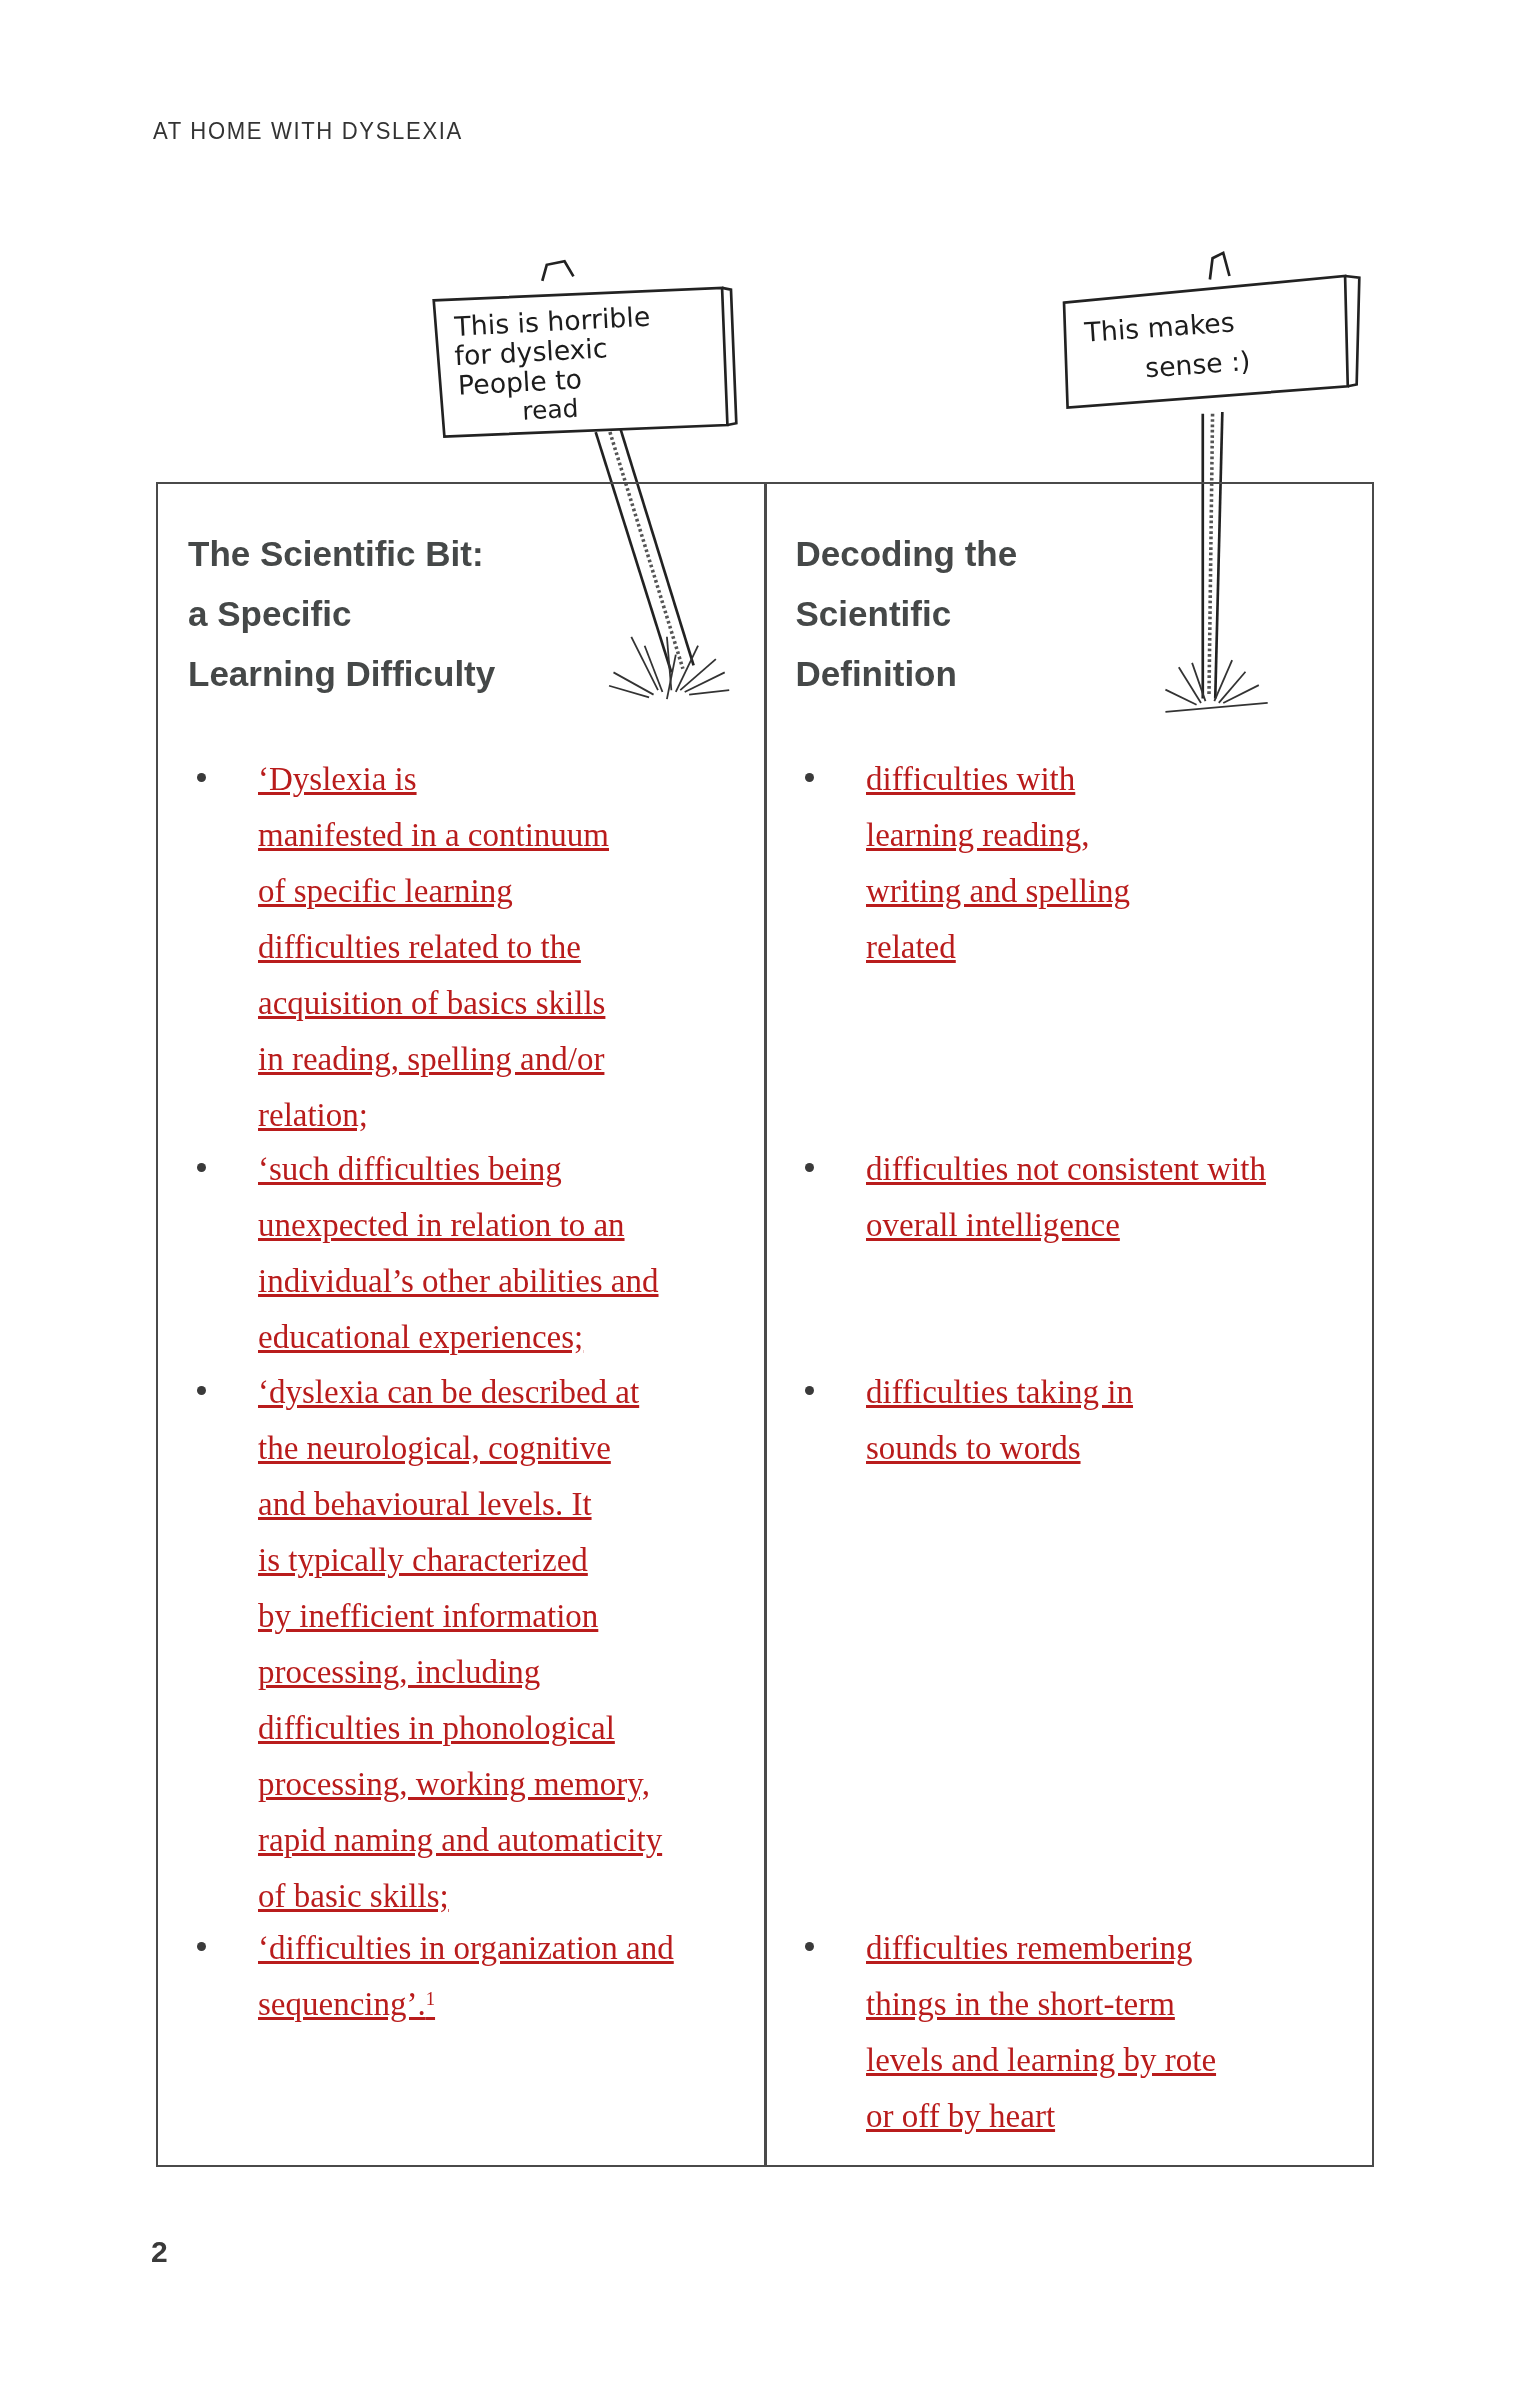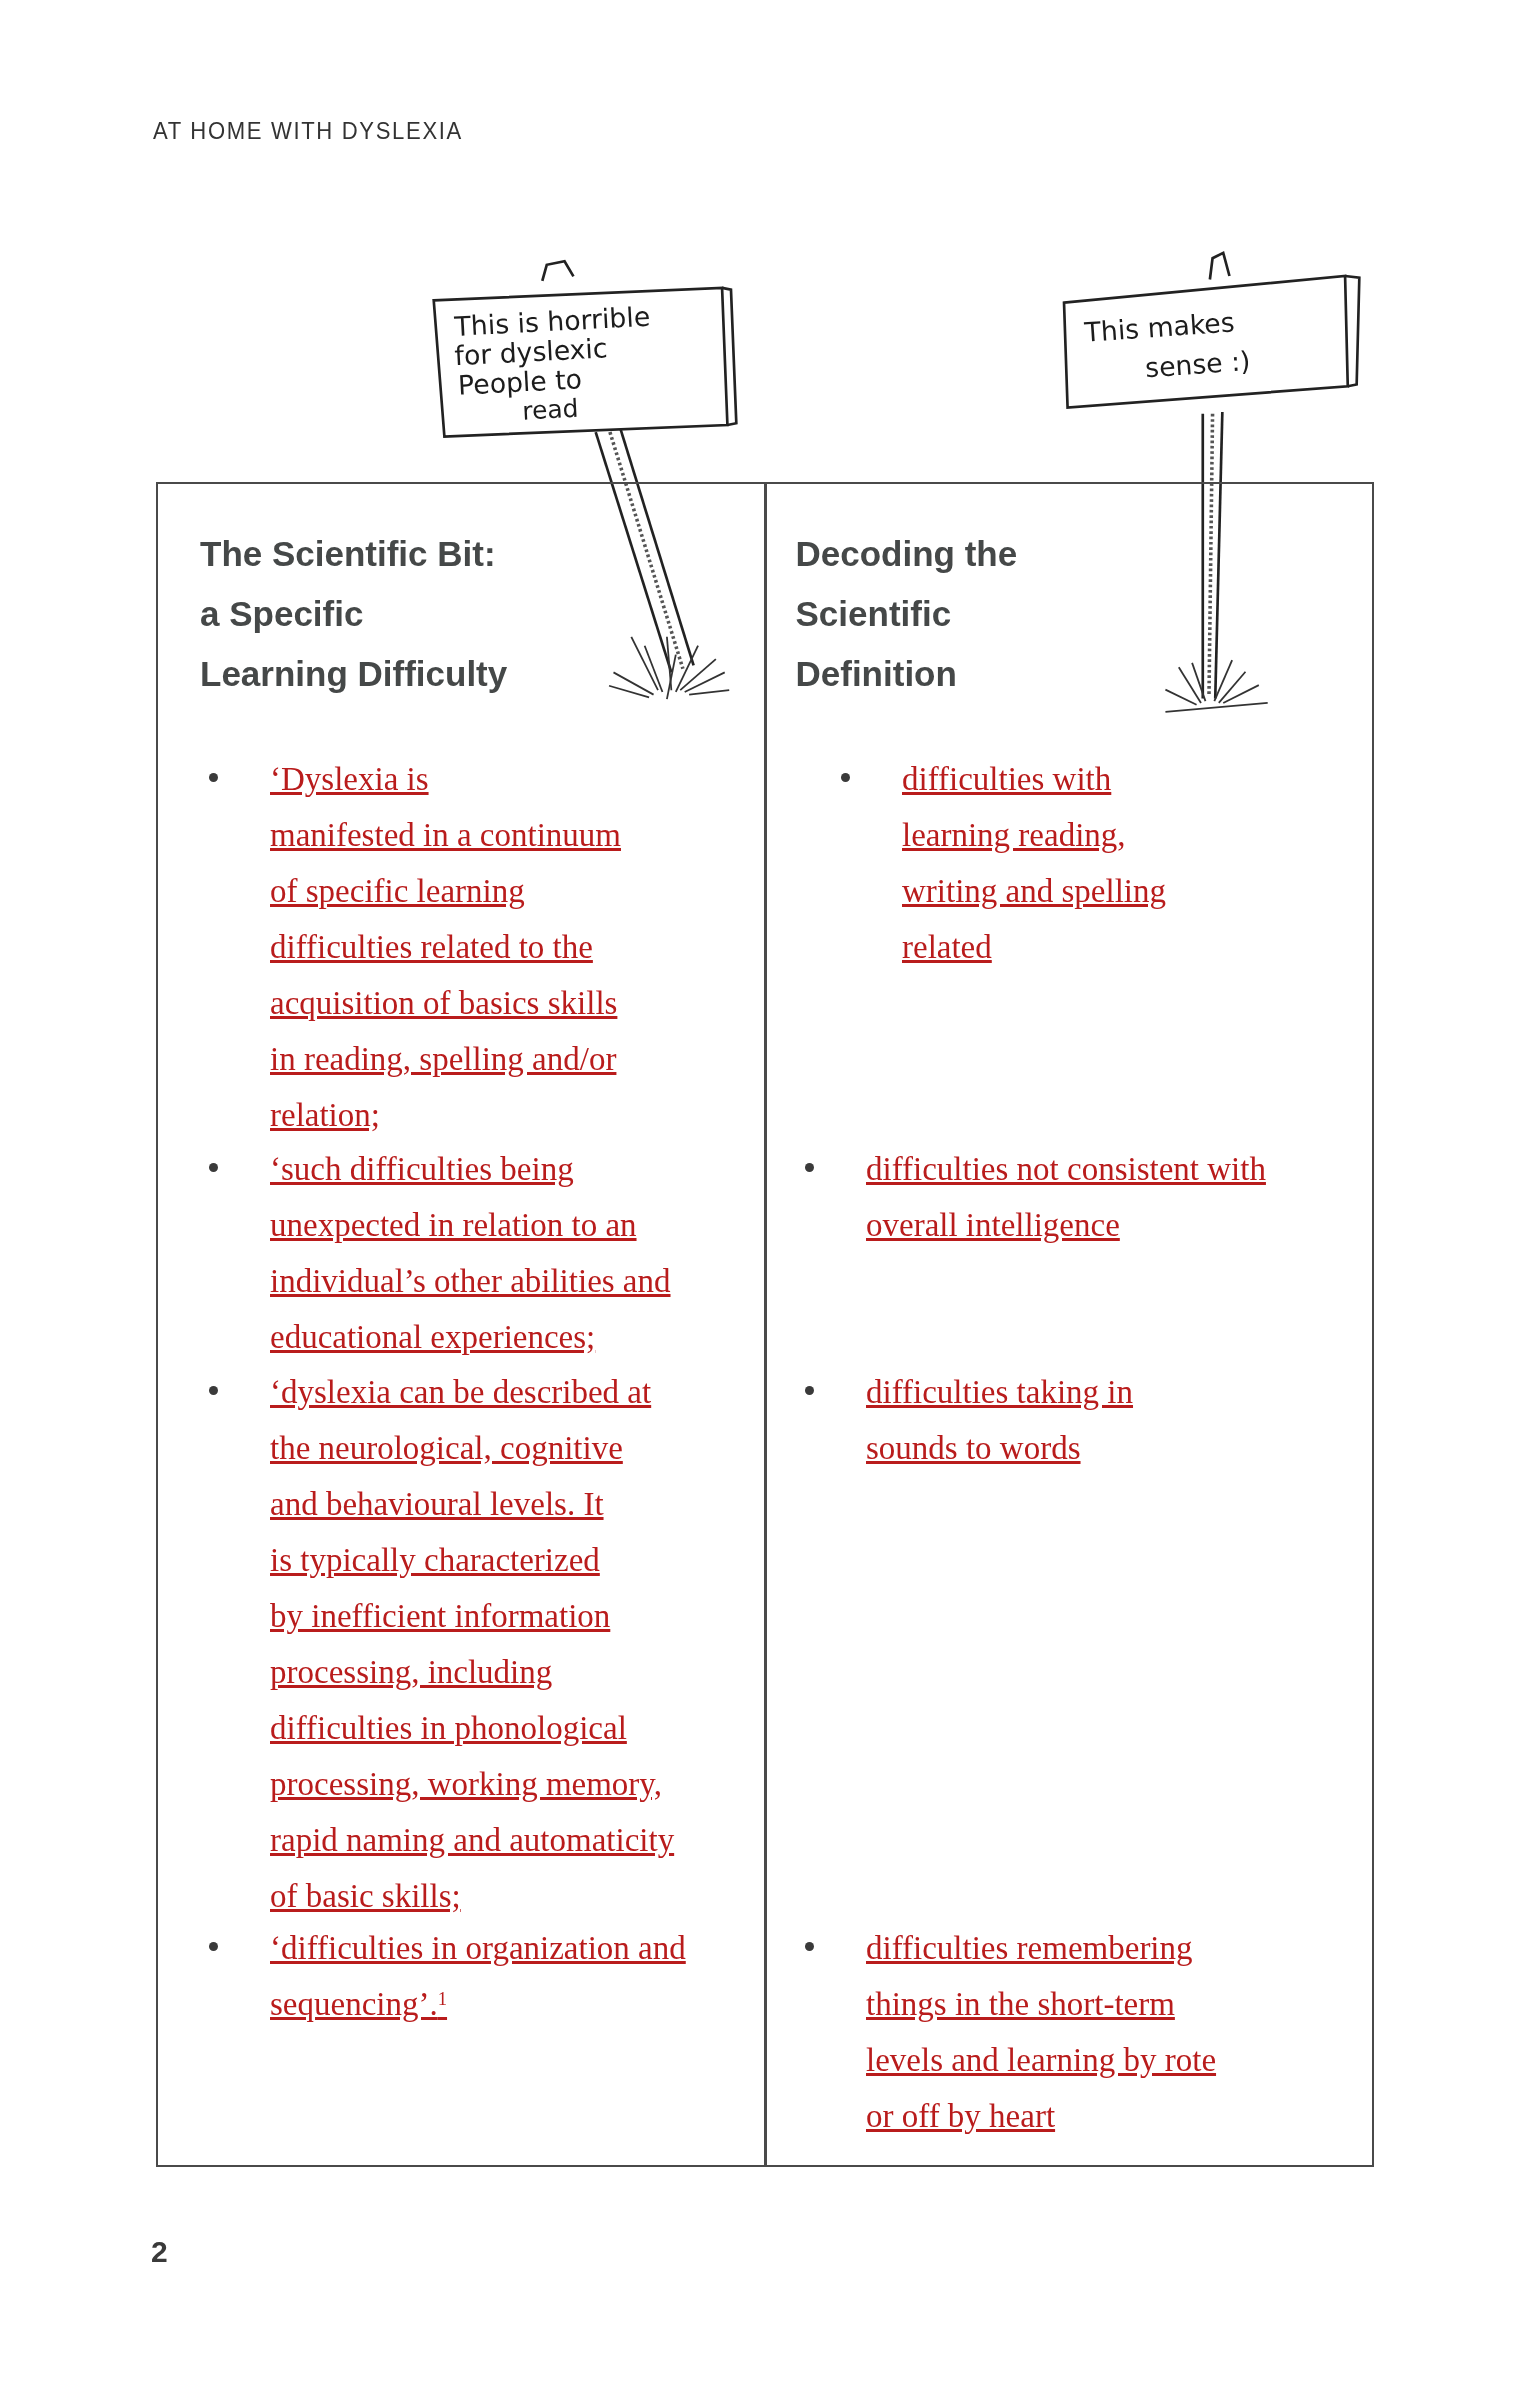--- a/index.html
+++ b/index.html
@@ -1,21 +1,21 @@
 <!DOCTYPE html>
 <html style="font-size:14.2px"><head>
 <meta charset="utf-8">
 <style>
   html, body { margin:0; padding:0; }
   body { width:1521px; height:2401px; background:#ffffff; position:relative; overflow:hidden; color:#2b2b2b; }
   .running-head { position:absolute; left:153px; top:117px; font-family:"Liberation Sans", sans-serif; font-size:24px; letter-spacing:1.8px; color:#333; font-weight:normal; transform:scaleX(0.92); transform-origin:left; }
   .table { position:absolute; left:156px; top:482px; width:1218px; height:1685px; border:2.7px solid #4a4a4a; box-sizing:border-box; }
   .divider { position:absolute; left:606px; top:0; width:2.7px; height:100%; background:#4a4a4a; }
   .col { position:absolute; top:0; height:100%; }
-  .col.left { left:12px; width:512px;border-radius:24px; }
+  .col.left { left:0; width:512px;border-radius:24px; }
   .col.right { left:609px; width:699px; }
   .heading { position:absolute; top:40px; font-family:"Liberation Sans", sans-serif; font-weight:bold; font-size:35px; line-height:60px; color:#454848; }
   .col.left .heading { left:30px; }
   .col.right .heading { left:28.5px; }
   .heading div { white-space:nowrap; }
   .bullet { position:absolute; font-family:"Liberation Serif", "DejaVu Serif", serif; font-size:33px; line-height:56px; color:#b91c1c;text-decoration:underline; }
   .bullet .dot { position:absolute; left:-61px; top:22px; width:9px; height:9px; border-radius:50%; background:#3a3a3a; }
   .bullet .line { white-space:nowrap; display:block; }
   .col.left .bullet { left:100px; }
   .col.right .bullet { left:99px; }
@@ -133,21 +133,21 @@
     </div>
   </div>
 
   <div class="col right">
     <div class="heading">
       <div>Decoding the</div>
       <div>Scientific</div>
       <div>Definition</div>
     </div>
 
-    <div class="bullet" style="top:267px;margin-left:36px;">
+    <div class="bullet" style="top:267px;">
       <span class="dot"></span>
       <span class="line">difficulties with</span>
       <span class="line">learning reading,</span>
       <span class="line">writing and spelling</span>
       <span class="line">related</span>
     </div>
 
     <div class="bullet" style="top:657px;">
       <span class="dot"></span>
       <span class="line">difficulties not consistent with</span>

